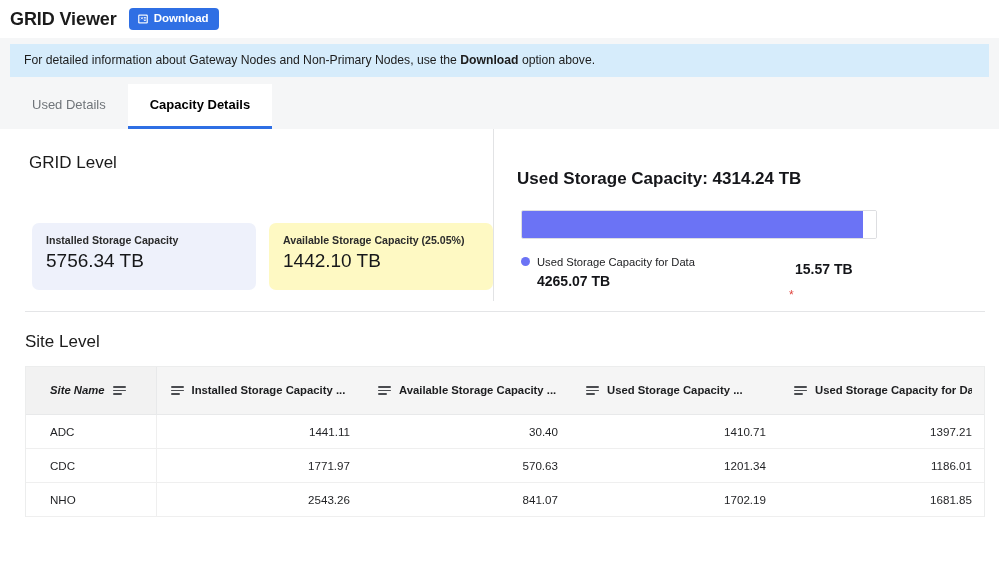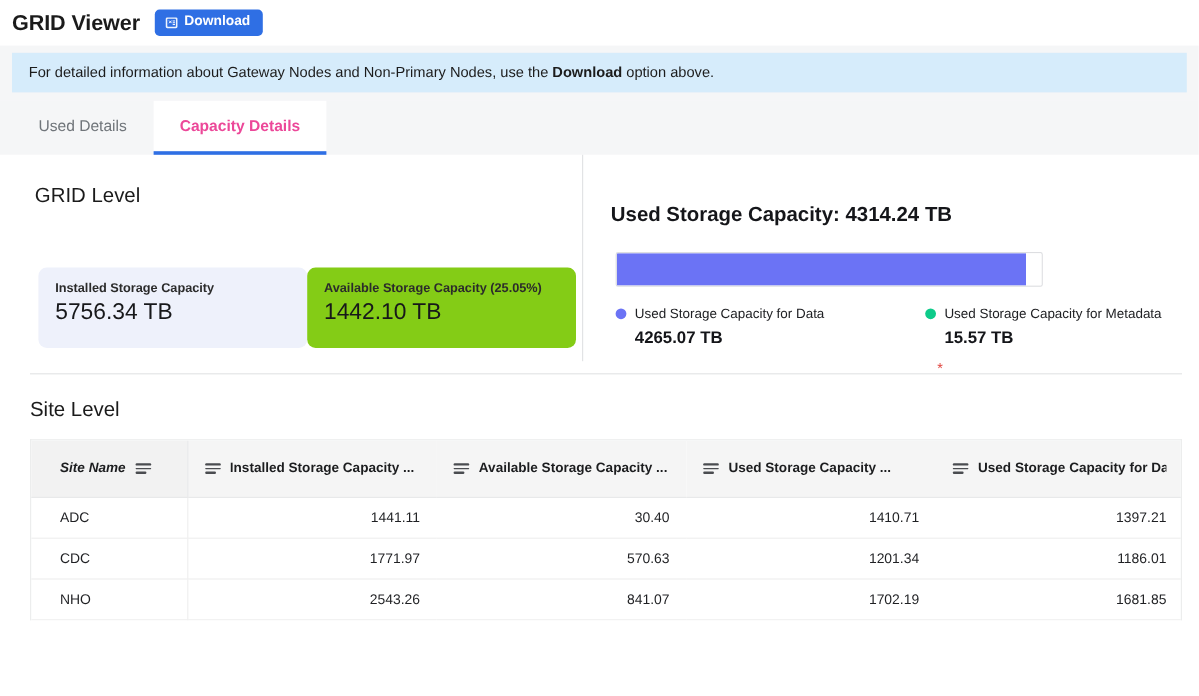--- a/index.html
+++ b/index.html
@@ -78,21 +78,21 @@
     padding: 0 22px;
     font-size: 13px;
     color: #70757a;
     background: transparent;
     cursor: pointer;
     border-bottom: 3px solid transparent;
     position: relative;
   }
   .tab.active {
     background: #ffffff;
-    color: #ec4899;
+    color: #000000;
     font-weight: bold;
     border-bottom: 3px solid #2f6fe4;
   }
 
   
   .content { padding: 0 10px; background: #ffffff; }
 
   .grid-section {
     display: flex;
     align-items: stretch;
@@ -104,30 +104,31 @@
   .section-title {
     font-size: 17px;
     color: #1b1b1b;
     padding: 6px 0 0 15px;
     font-weight: normal;
     margin: 4px;
   }
 
   .cards {
     display: flex;
+    gap: 13px;
     padding: 46px 0 4px 22px;
   }
   .card {
     width: 224px;
     height: 67px;
     border-radius: 7px;
     padding: 12px 14px 0 14px;
   }
   .card.lav { background: #eef1fb; }
-  .card.mint { background: #84cc16; }
+  .card.mint { background: #fef9c3; }
   .card-label {
     font-size: 10.6px;
     font-weight: bold;
     color: #2b2b2b;
     line-height: 1.1;
   }
   .card-value {
     font-size: 19px;
     color: #17181a;
     margin-top: 5px;
@@ -322,24 +323,20 @@
 
         <div class="legend">
           <div class="legend-col">
             <div class="legend-head">
               <span class="dot blue"></span>
               <span class="legend-label">Used Storage Capacity for Data</span>
             </div>
             <div class="legend-value">4265.07 TB</div>
           </div>
           <div class="legend-col">
-            <div class="legend-head">
-              <span class="dot green"></span>
-              <span class="legend-label">Used Storage Capacity for Metadata</span>
-            </div>
             <div class="legend-value">15.57 TB</div>
             <div class="legend-note">
               <span class="star">*</span>
             </div>
           </div>
         </div>
       </div>
     </div>
 
     <div class="hr"></div>

